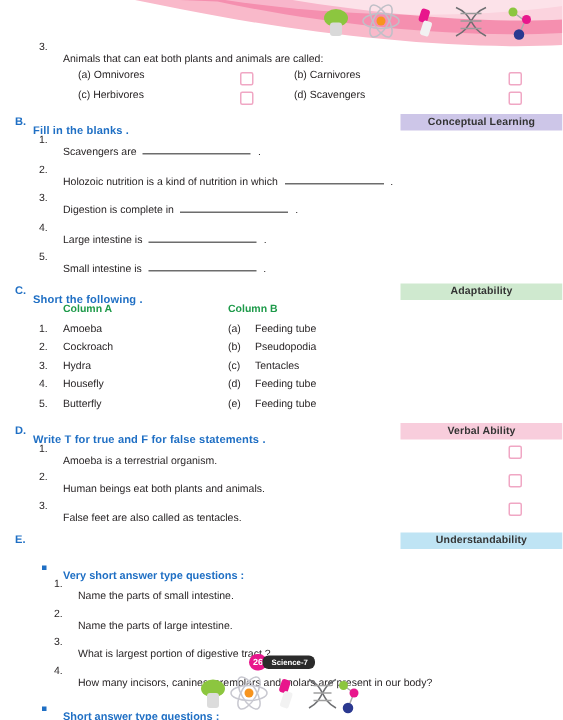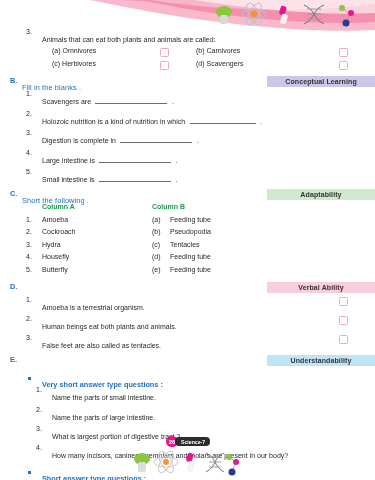--- a/index.html
+++ b/index.html
@@ -35,21 +35,21 @@
     padding-left: 22px;
     margin-top: 3px;
     margin-bottom: 1px;
     height: 13px;
   }
   .sec-letter {
     position: absolute; left: 10px; top: 0;
     font-size: 7.4px; font-weight: bold; color: #1f6fc4;
   }
   .sec-title {
-    font-size: 7.4px; font-weight: normal; color: #1f6fc4;
+    font-size: 7.4px; font-weight: bold; color: #1f6fc4;
     letter-spacing: .1px;
   }
 
   
   .q {
     position: relative;
     padding-left: 42px;
     min-height: 12.6px;
     margin-bottom: 1.4px;
   }
@@ -305,20 +305,21 @@
     </div>
     <div class="match-row">
       <span class="m-num">5.</span>
       <span class="m-a">Butterfly</span>
       <span class="m-let">(e)</span>
       <span class="m-b">Feeding tube</span>
     </div>
 
     <div class="sec-head">
       <span class="sec-letter">D.</span>
+      <span class="sec-title">Write T for true and F for false statements .</span>
       <span class="badge badge-verbal">Verbal Ability</span>
     </div>
 
     <div class="q">
       <span class="num">1.</span>
       <span class="txt">Amoeba is a terrestrial organism.</span>
       <span class="tf-box"></span>
     </div>
     <div class="q">
       <span class="num">2.</span>

